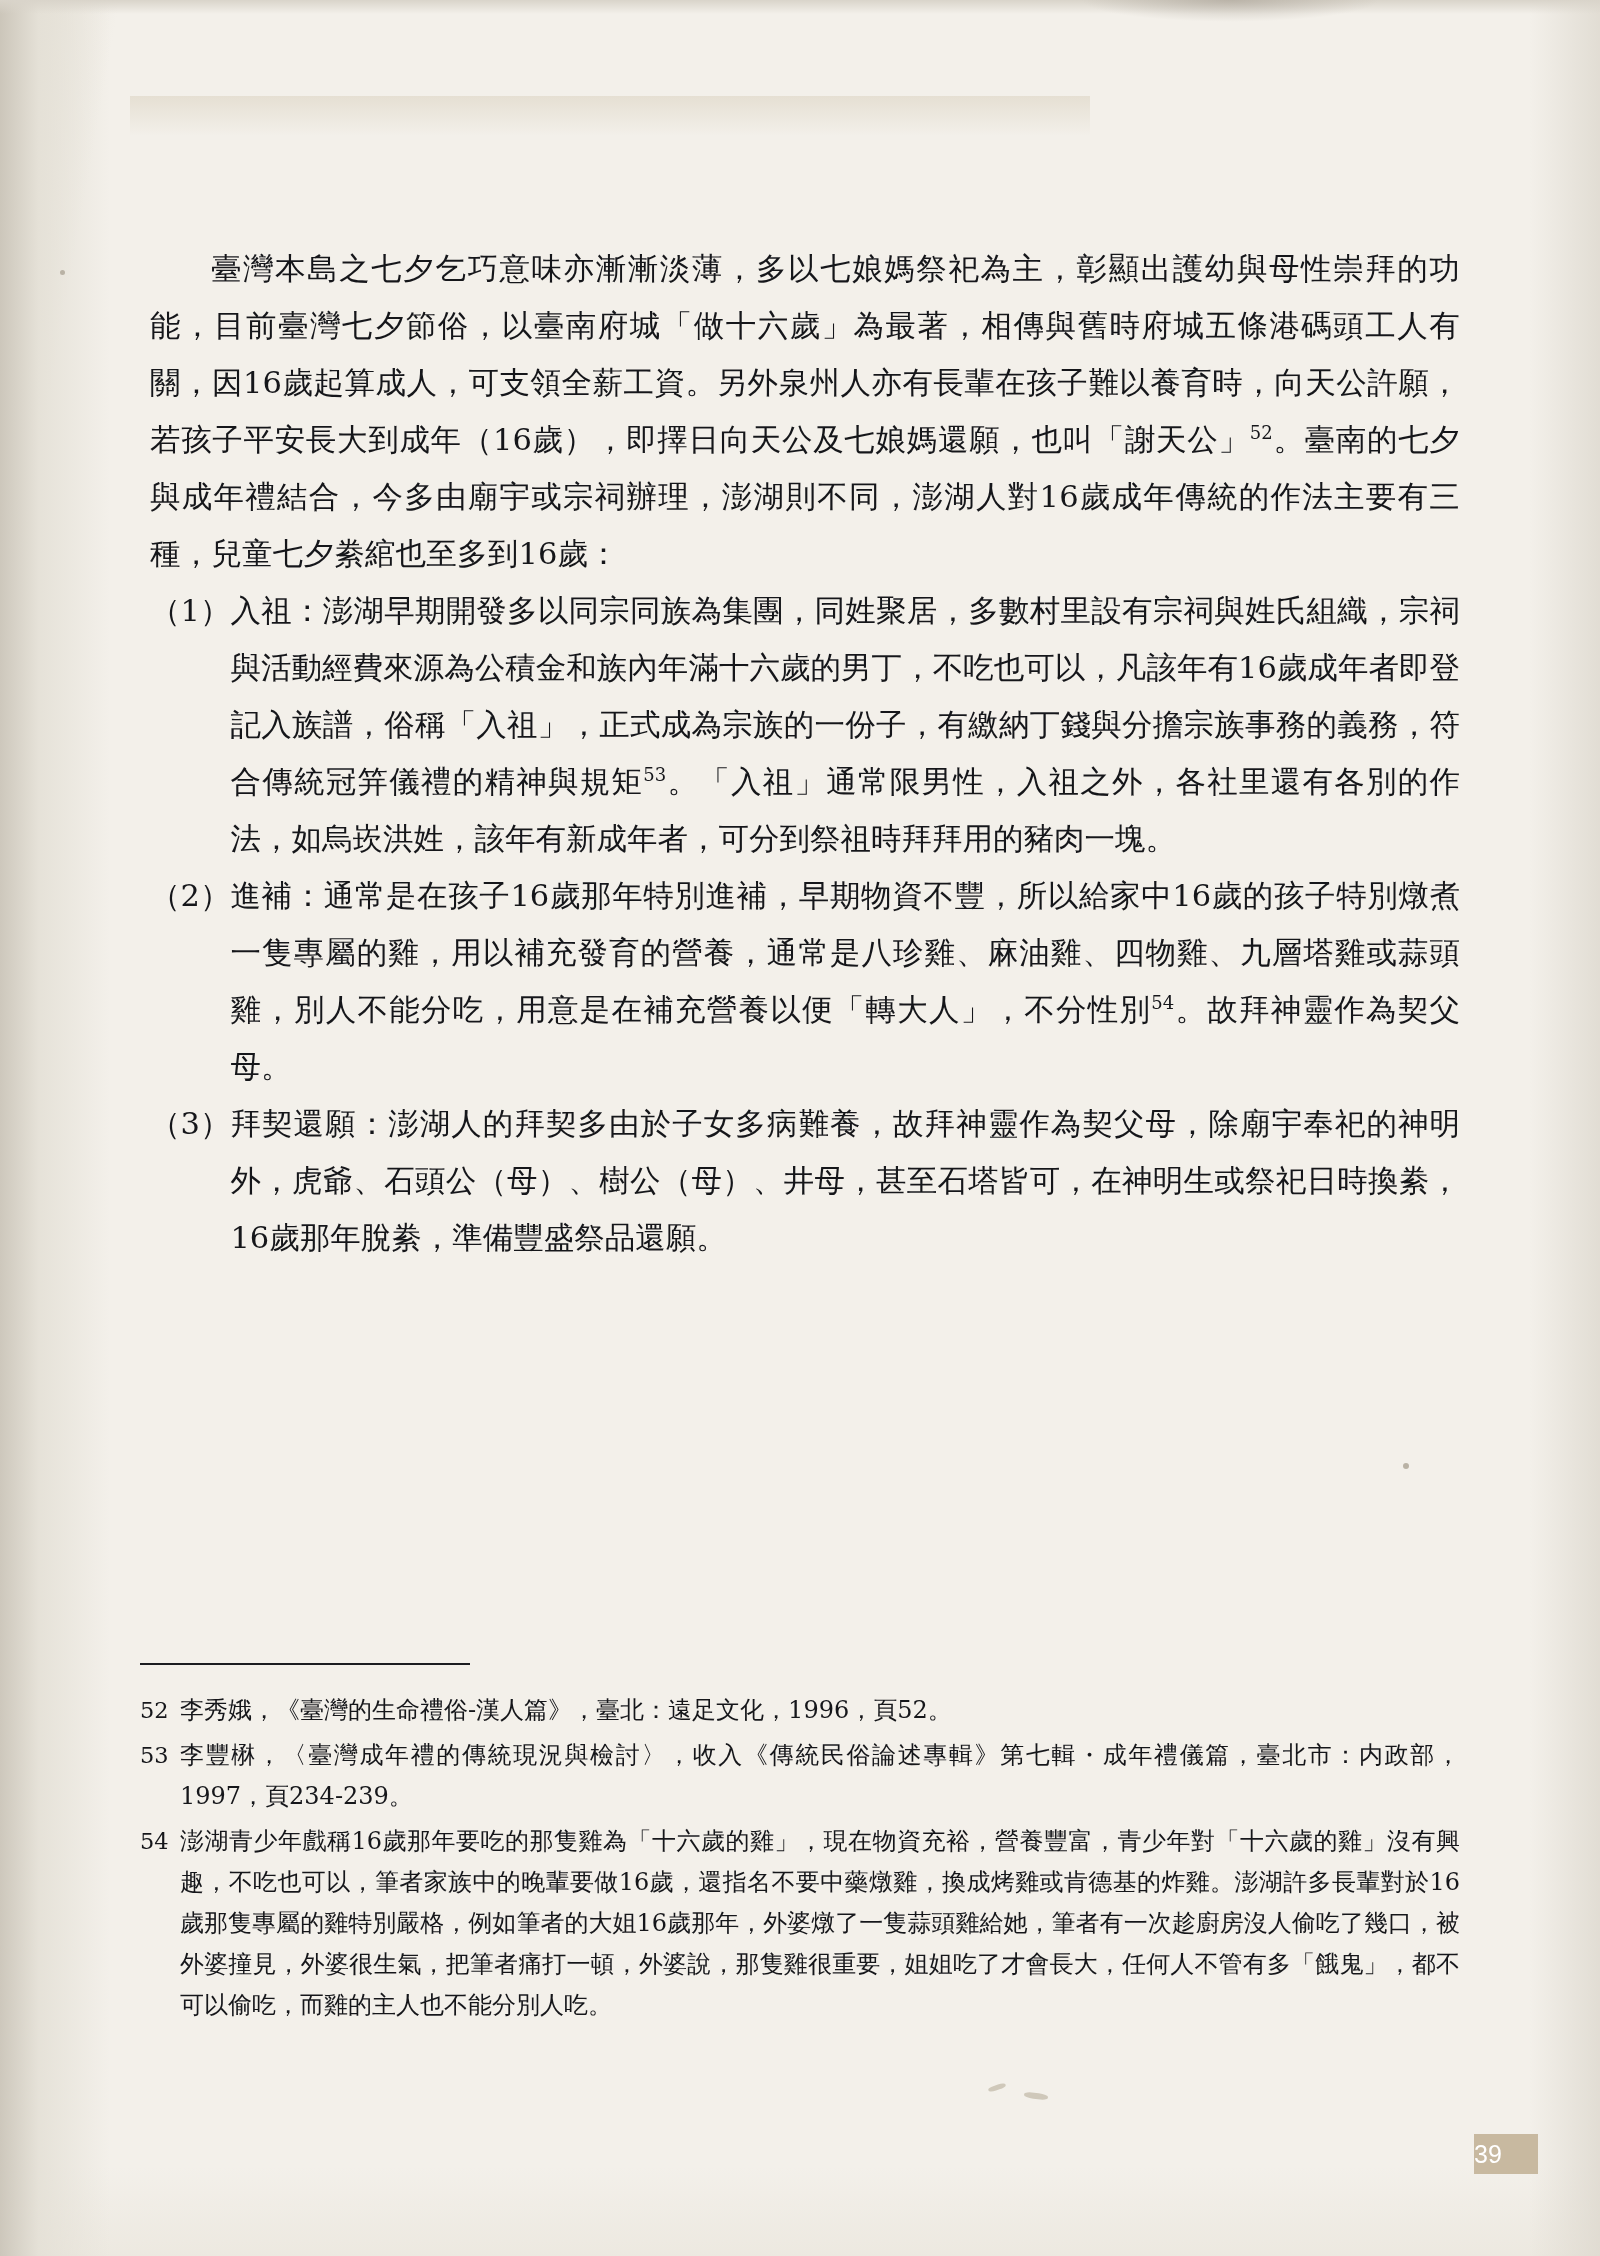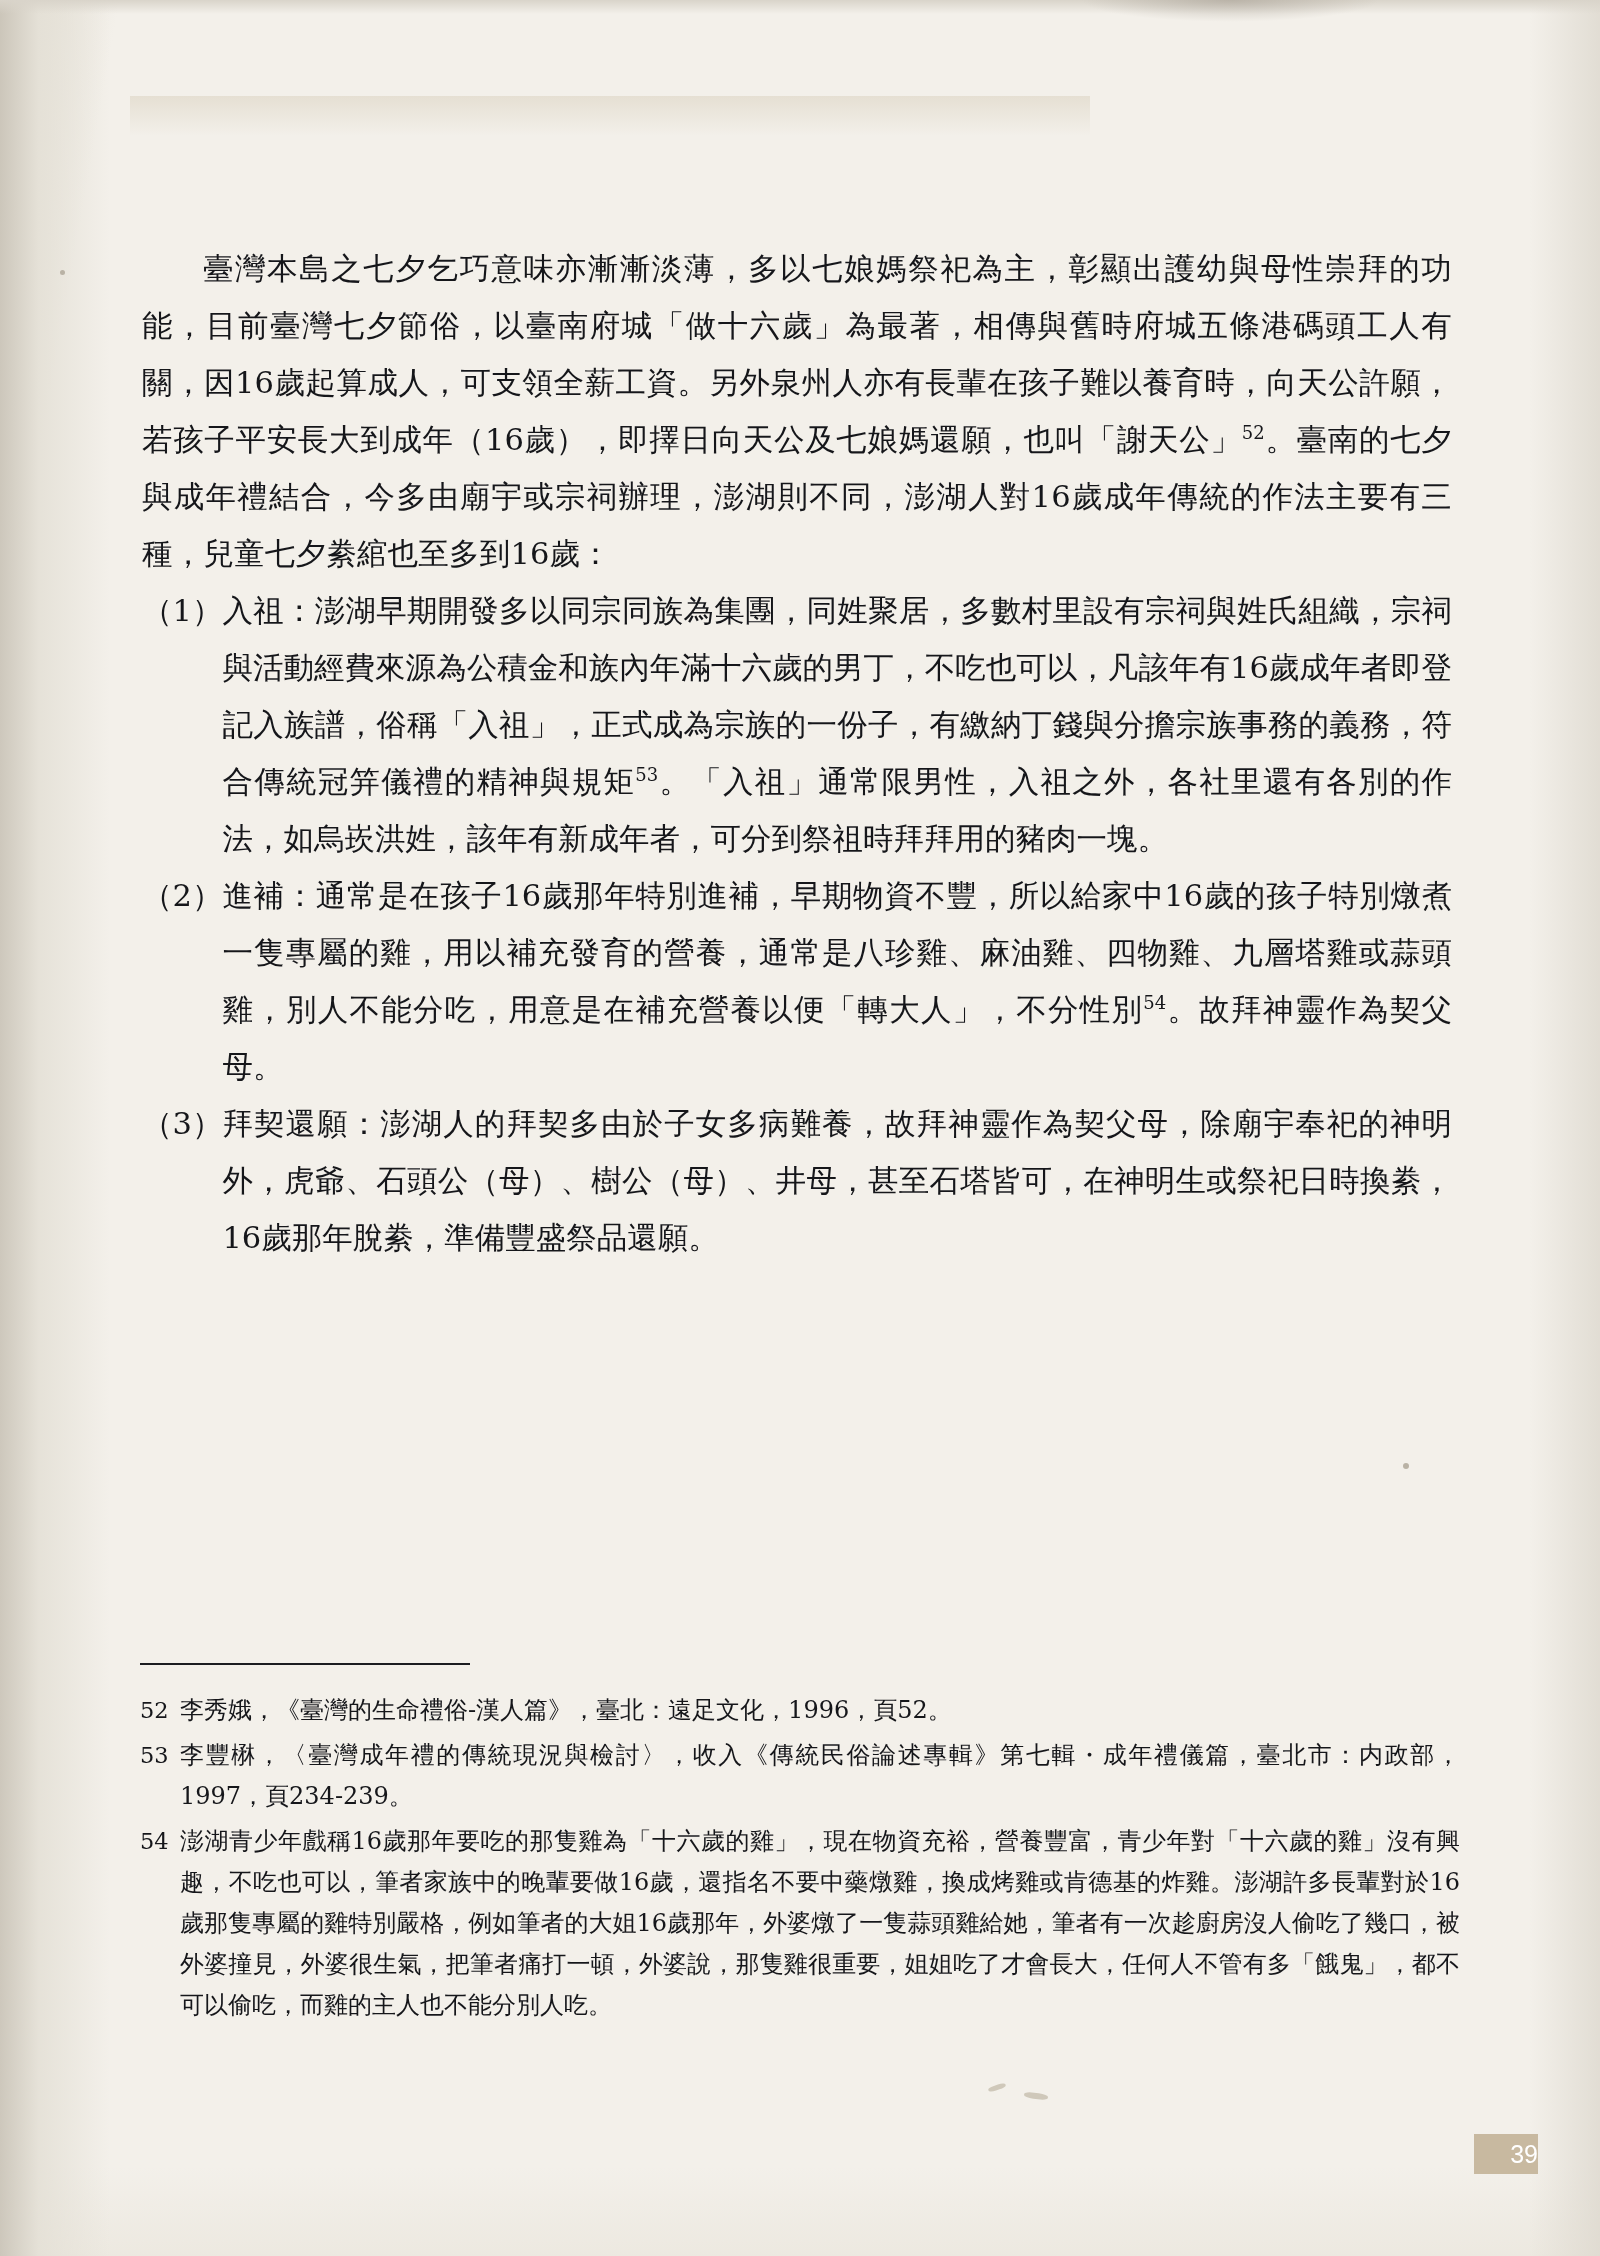--- a/index.html
+++ b/index.html
@@ -53,21 +53,21 @@
   }
   .scan-smudge-head {
     position: absolute;
     left: 130px; top: 96px;
     width: 960px; height: 40px;
     background: linear-gradient(180deg, rgba(226,219,205,0.8) 0%, rgba(243,240,234,0) 100%);
   }
 
   .content {
     position: absolute;
-    left: 142px;
+    left: 150px;
     top: 240px;
     width: 1310px;
   }
 
   p, .para {
     margin: 0;
     color: #15161a;
     font-size: 30.5px;
     line-height: 57px;
     letter-spacing: 0.2px;
@@ -139,21 +139,21 @@
   .page-number {
     position: absolute;
     right: 62px;
     bottom: 82px;
     width: 64px;
     height: 40px;
     background: #c8b9a0;
     color: #ffffff;
     font-size: 25px;
     line-height: 40px;
-    text-align: right;
+    text-align: left;
     font-family: "Liberation Sans", sans-serif;
   }
   .speck {
     position: absolute;
     background: #b9b2a5;
     border-radius: 50%;
   }
   .speck-a { left: 60px; top: 270px; width: 5px; height: 5px; }
   .speck-b { left: 1403px; top: 1463px; width: 6px; height: 6px; }
   .speck-c { left: 988px; top: 2085px; width: 18px; height: 5px; transform: rotate(-18deg); background: #cfc8ba; border-radius: 40%; }

